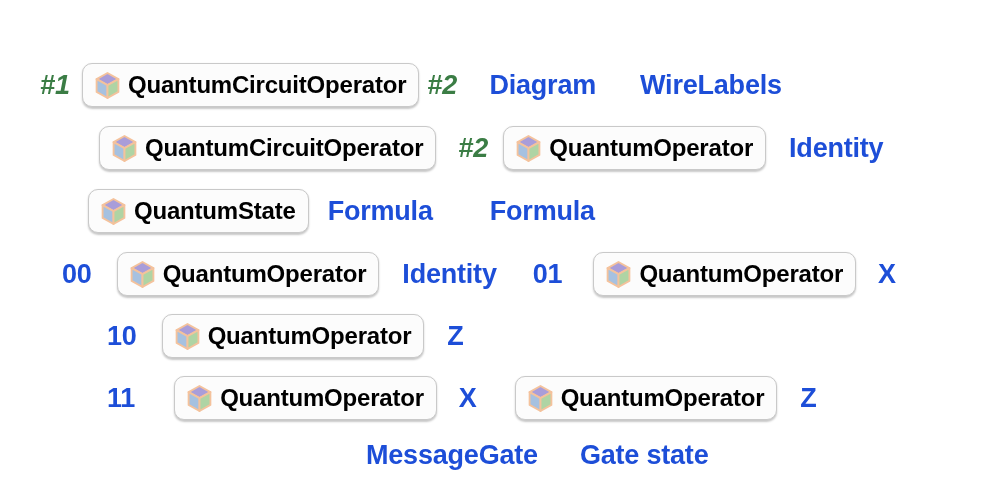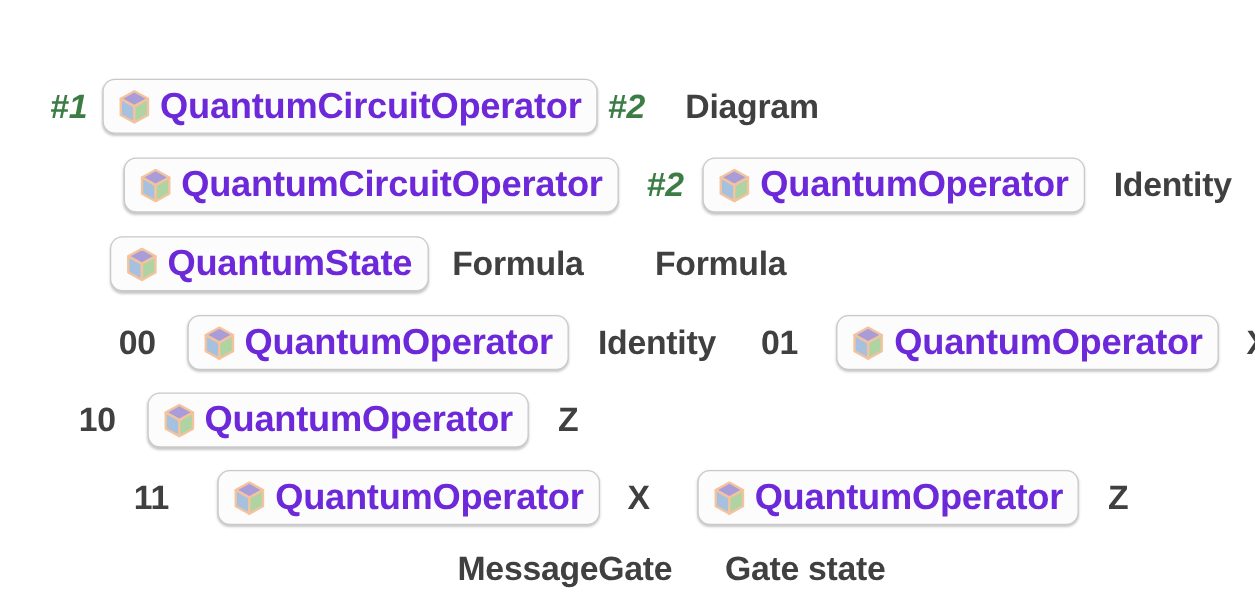--- a/index.html
+++ b/index.html
@@ -14,25 +14,25 @@
   }
   .pill{
     display:inline-flex;align-items:center;gap:8px;
     height:44px;padding:0 12px;box-sizing:border-box;
     background:#fcfcfc;
     border:1.5px solid #c9c9c9;
     border-radius:10px;
     box-shadow:0 1.5px 2px rgba(0,0,0,0.22);
   }
   .pill .lbl{
-    font-weight:700;font-size:29px;color:#6d28d9;letter-spacing:-0.2px;
+    font-weight:700;font-size:24px;color:#000000;letter-spacing:-0.2px;
   }
   .cube{flex:0 0 auto;display:block;}
   .str{
-    font-weight:700;font-size:27px;color:#404040;letter-spacing:-0.2px;
+    font-weight:700;font-size:27px;color:#1d4ed8;letter-spacing:-0.2px;
   }
   .slot{
     font-weight:700;font-style:italic;font-size:27px;color:#3b7d45;
   }
 </style>
 </head>
 <body>
 
 <div class="row" style="top:62px">
   <span class="slot" style="margin-left:40px">#1</span>
@@ -41,20 +41,21 @@
         <g stroke="#f4c29c" stroke-width="1.8" stroke-linejoin="round">
           <polygon points="12,1 22.5,6.8 12,12.6 1.5,6.8" fill="#a99dd9"></polygon>
           <polygon points="1.5,6.8 12,12.6 12,25 1.5,19.2" fill="#a6c1e0"></polygon>
           <polygon points="22.5,6.8 12,12.6 12,25 22.5,19.2" fill="#afd4a4"></polygon>
         </g>
       </svg>
     <span class="lbl">QuantumCircuitOperator</span>
   </span>
   <span class="slot" style="margin-left:8px">#2</span>
   <span class="str" style="margin-left:32px">Diagram</span>
+  <span class="str" style="margin-left:44px">WireLabels</span>
 </div>
 
 <div class="row" style="top:125px">
   <span class="pill" style="margin-left:99px">
     <svg class="cube" viewBox="0 0 24 26" width="25" height="27">
         <g stroke="#f4c29c" stroke-width="1.8" stroke-linejoin="round">
           <polygon points="12,1 22.5,6.8 12,12.6 1.5,6.8" fill="#a99dd9"></polygon>
           <polygon points="1.5,6.8 12,12.6 12,25 1.5,19.2" fill="#a6c1e0"></polygon>
           <polygon points="22.5,6.8 12,12.6 12,25 22.5,19.2" fill="#afd4a4"></polygon>
         </g>
@@ -84,21 +85,21 @@
           <polygon points="22.5,6.8 12,12.6 12,25 22.5,19.2" fill="#afd4a4"></polygon>
         </g>
       </svg>
     <span class="lbl">QuantumState</span>
   </span>
   <span class="str" style="margin-left:19px">Formula</span>
   <span class="str" style="margin-left:57px">Formula</span>
 </div>
 
 <div class="row" style="top:251px">
-  <span class="str" style="margin-left:95px">00</span>
+  <span class="str" style="margin-left:62px">00</span>
   <span class="pill" style="margin-left:25px">
     <svg class="cube" viewBox="0 0 24 26" width="25" height="27">
         <g stroke="#f4c29c" stroke-width="1.8" stroke-linejoin="round">
           <polygon points="12,1 22.5,6.8 12,12.6 1.5,6.8" fill="#a99dd9"></polygon>
           <polygon points="1.5,6.8 12,12.6 12,25 1.5,19.2" fill="#a6c1e0"></polygon>
           <polygon points="22.5,6.8 12,12.6 12,25 22.5,19.2" fill="#afd4a4"></polygon>
         </g>
       </svg>
     <span class="lbl">QuantumOperator</span>
   </span>
@@ -111,21 +112,21 @@
           <polygon points="1.5,6.8 12,12.6 12,25 1.5,19.2" fill="#a6c1e0"></polygon>
           <polygon points="22.5,6.8 12,12.6 12,25 22.5,19.2" fill="#afd4a4"></polygon>
         </g>
       </svg>
     <span class="lbl">QuantumOperator</span>
   </span>
   <span class="str" style="margin-left:22px">X</span>
 </div>
 
 <div class="row" style="top:313px">
-  <span class="str" style="margin-left:63px">10</span>
+  <span class="str" style="margin-left:107px">10</span>
   <span class="pill" style="margin-left:25px">
     <svg class="cube" viewBox="0 0 24 26" width="25" height="27">
         <g stroke="#f4c29c" stroke-width="1.8" stroke-linejoin="round">
           <polygon points="12,1 22.5,6.8 12,12.6 1.5,6.8" fill="#a99dd9"></polygon>
           <polygon points="1.5,6.8 12,12.6 12,25 1.5,19.2" fill="#a6c1e0"></polygon>
           <polygon points="22.5,6.8 12,12.6 12,25 22.5,19.2" fill="#afd4a4"></polygon>
         </g>
       </svg>
     <span class="lbl">QuantumOperator</span>
   </span>

